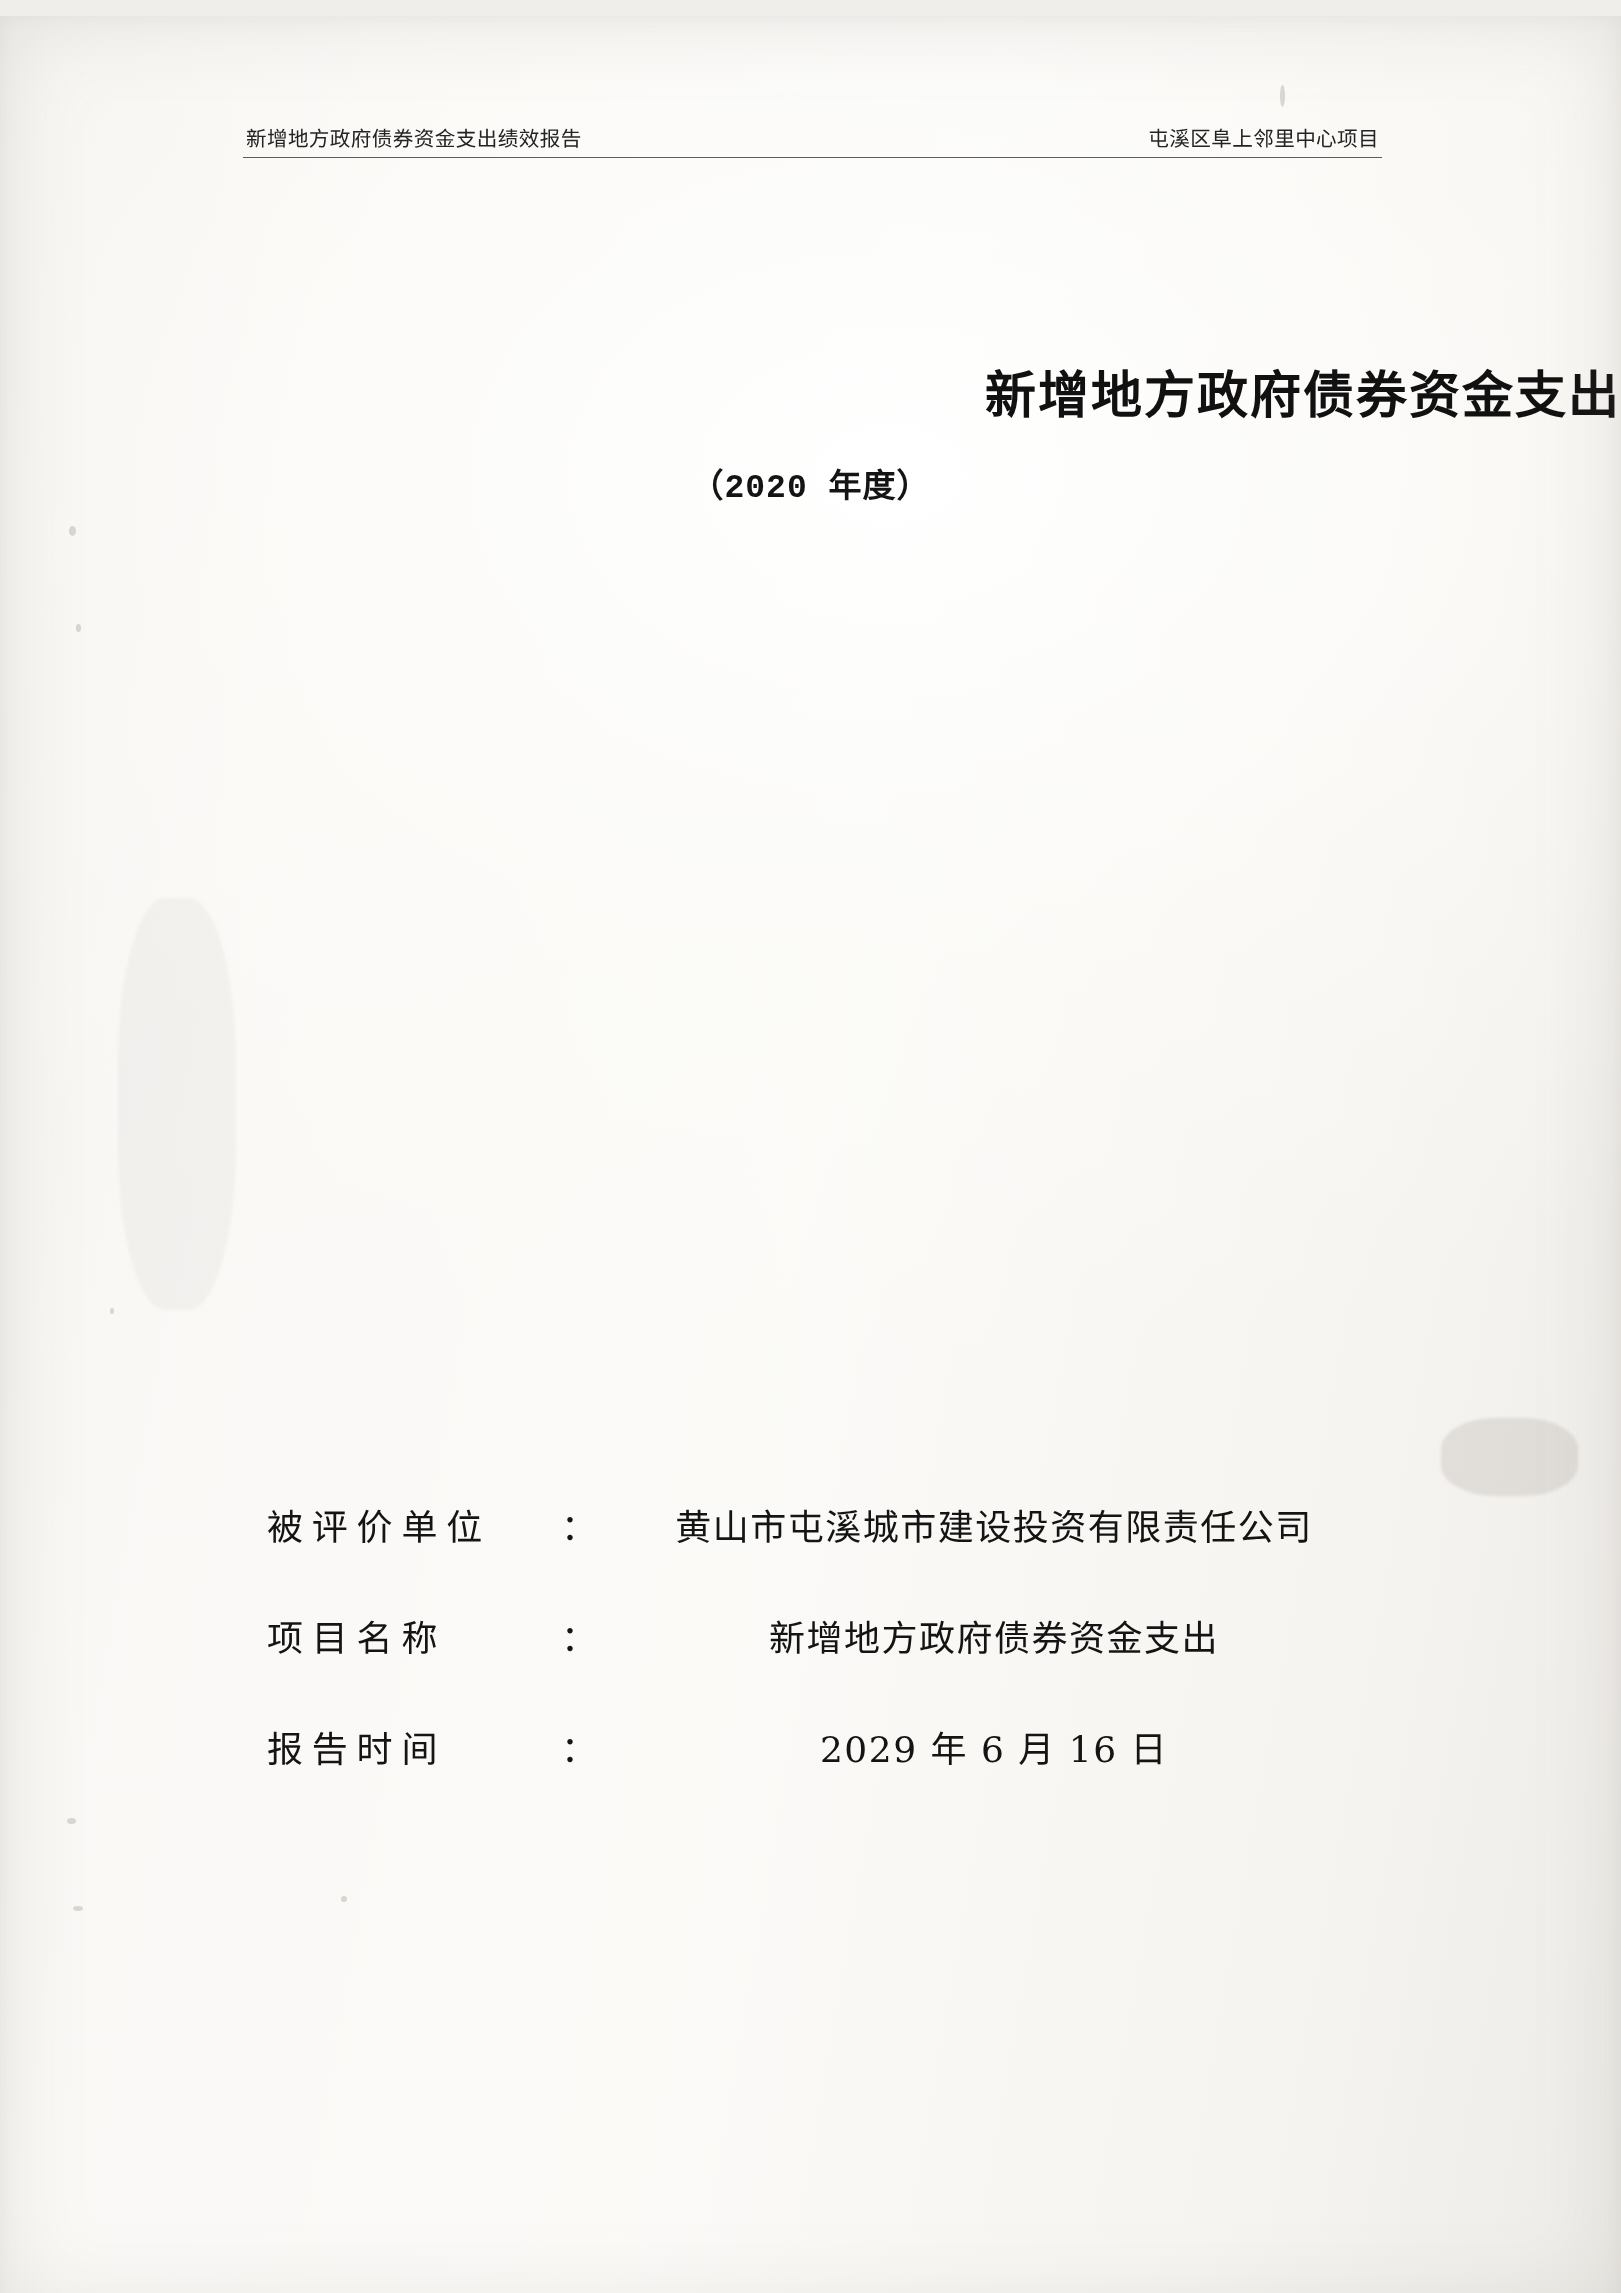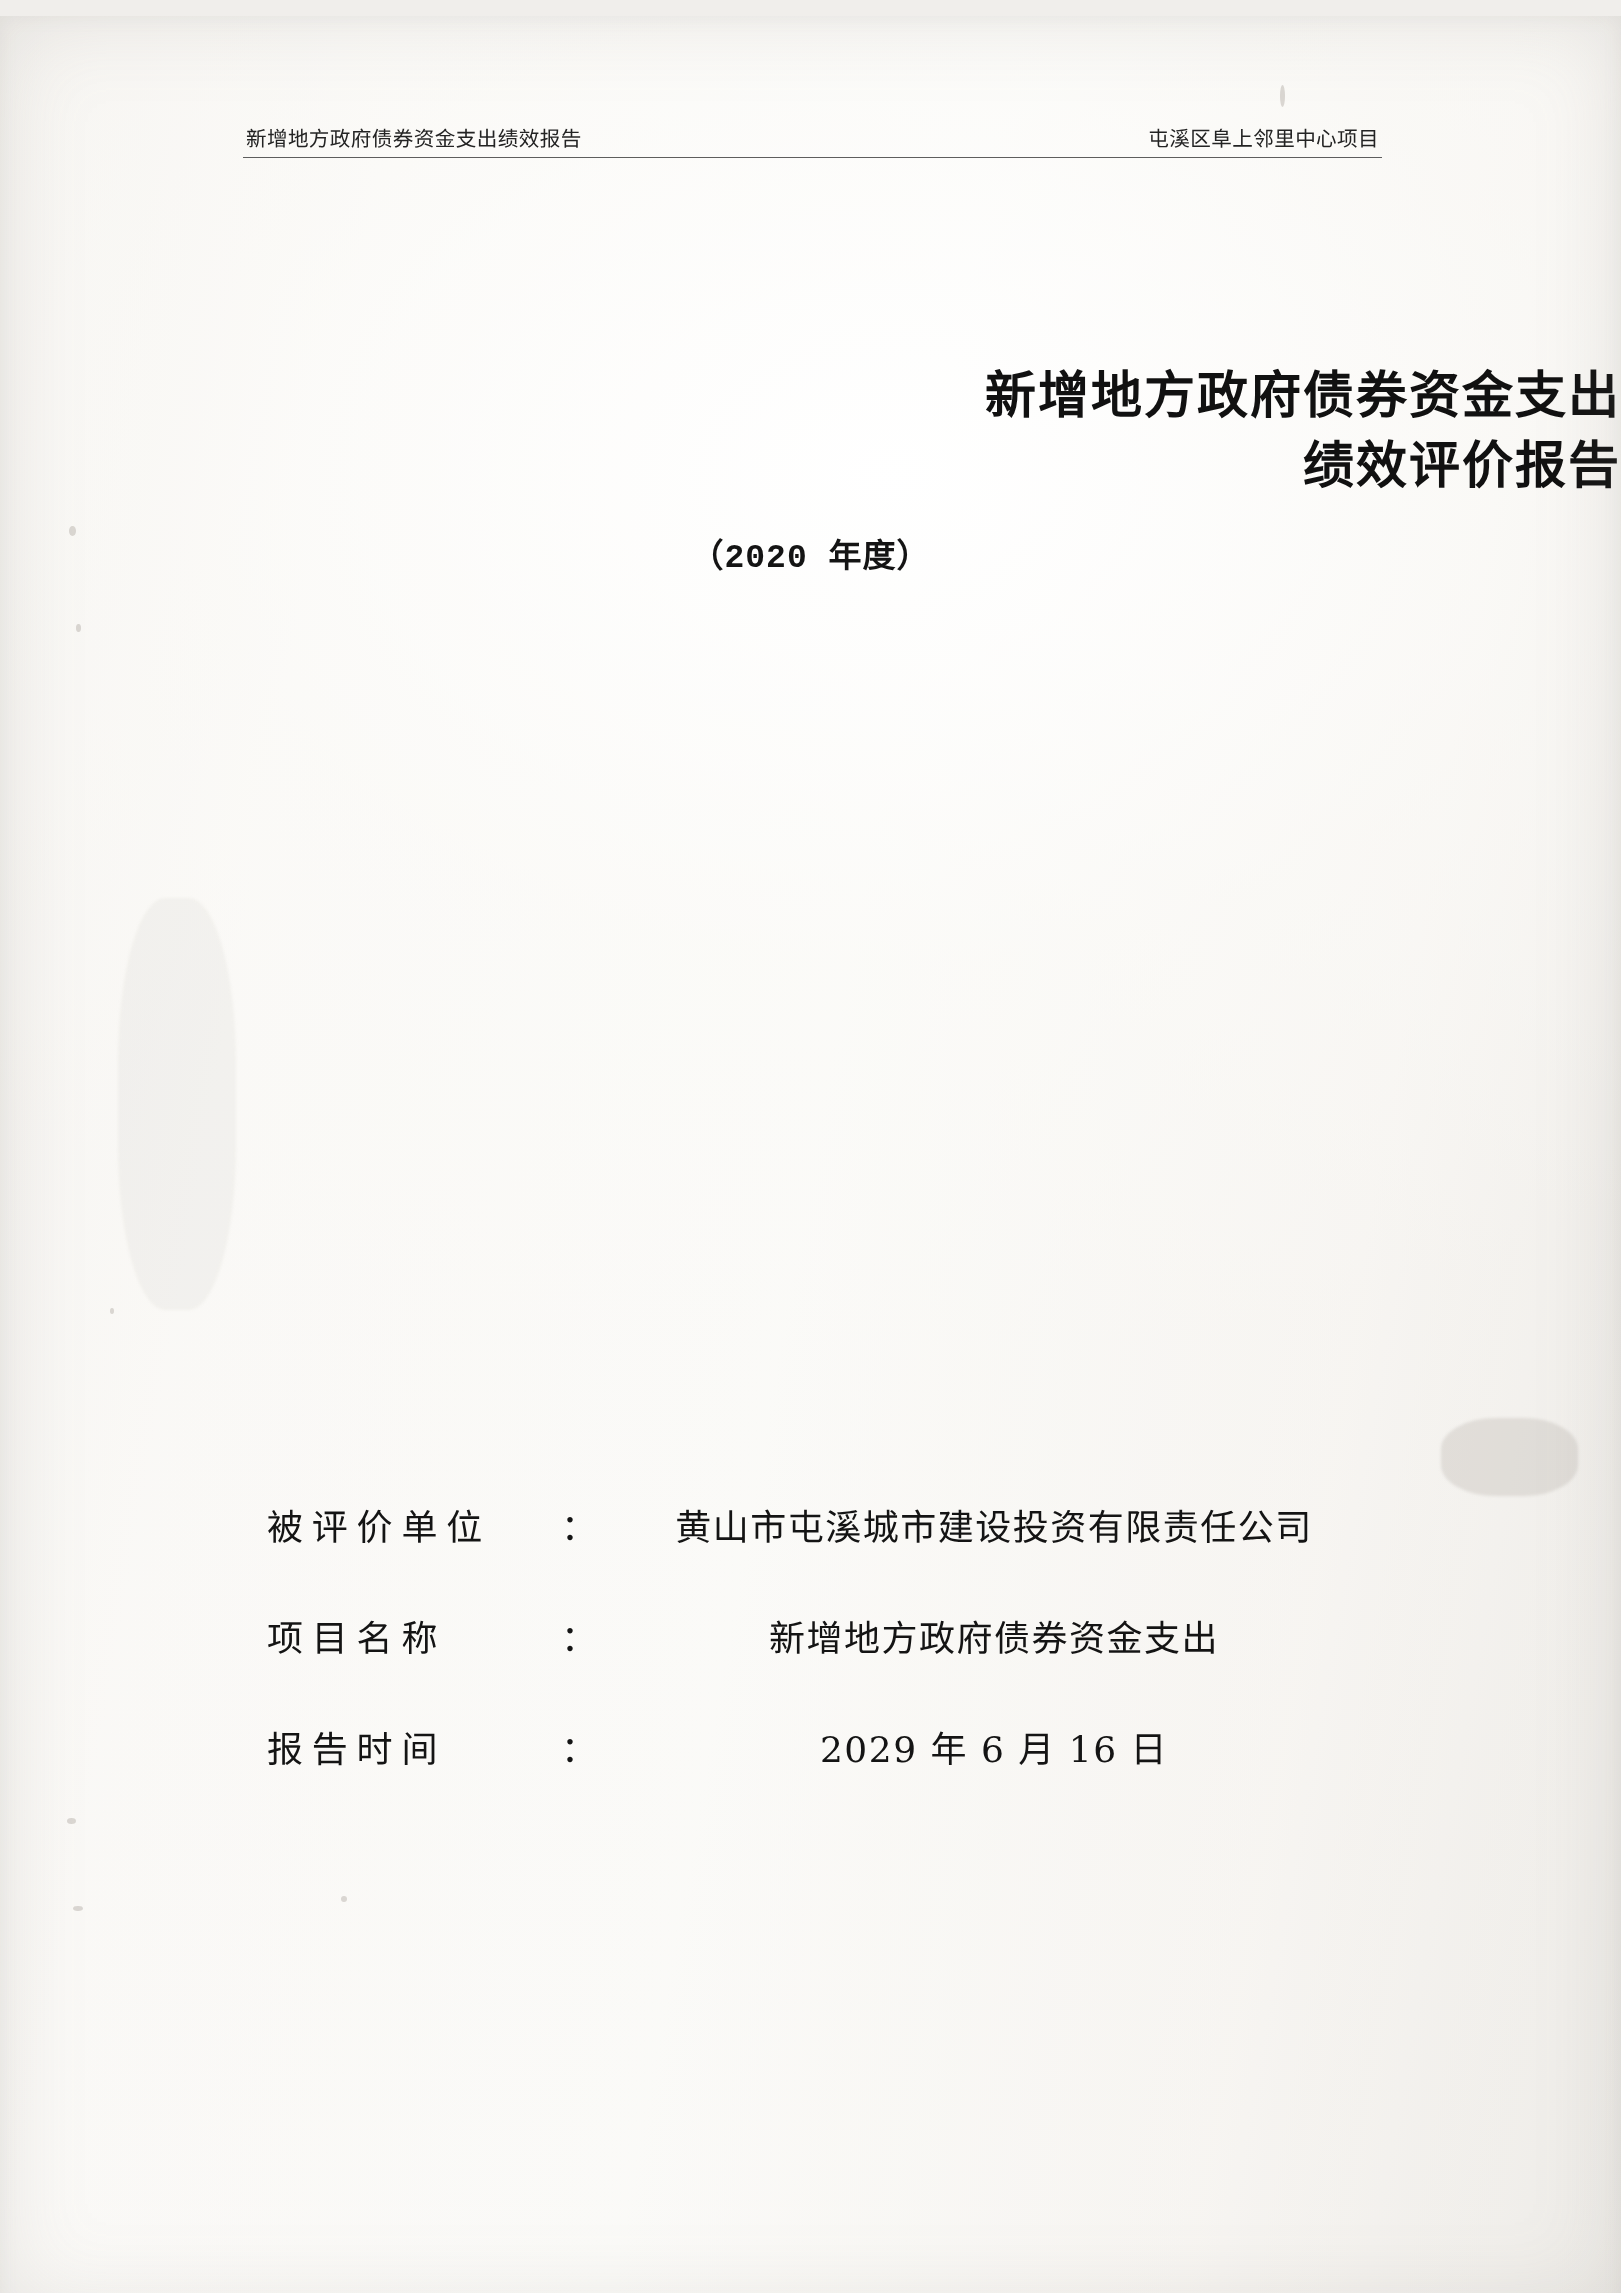--- a/index.html
+++ b/index.html
@@ -147,21 +147,20 @@
 <div class="page">
 
   <div class="running-header">
     <div class="rh-left">新增地方政府债券资金支出绩效报告</div>
     <div class="rh-right">屯溪区阜上邻里中心项目</div>
     <div class="rh-rule"></div>
   </div>
 
   <div class="title-block">
     <div class="title-line">新增地方政府债券资金支出</div>
-    <div class="title-line">绩效评价报告</div>
     <div class="title-sub">（2020 年度）</div>
   </div>
 
   <div class="meta-block">
 
     <div class="meta-row">
       <div class="meta-label">被评价单位</div>
       <div class="meta-colon">：</div>
       <div class="meta-value">黄山市屯溪城市建设投资有限责任公司</div>
     </div>

